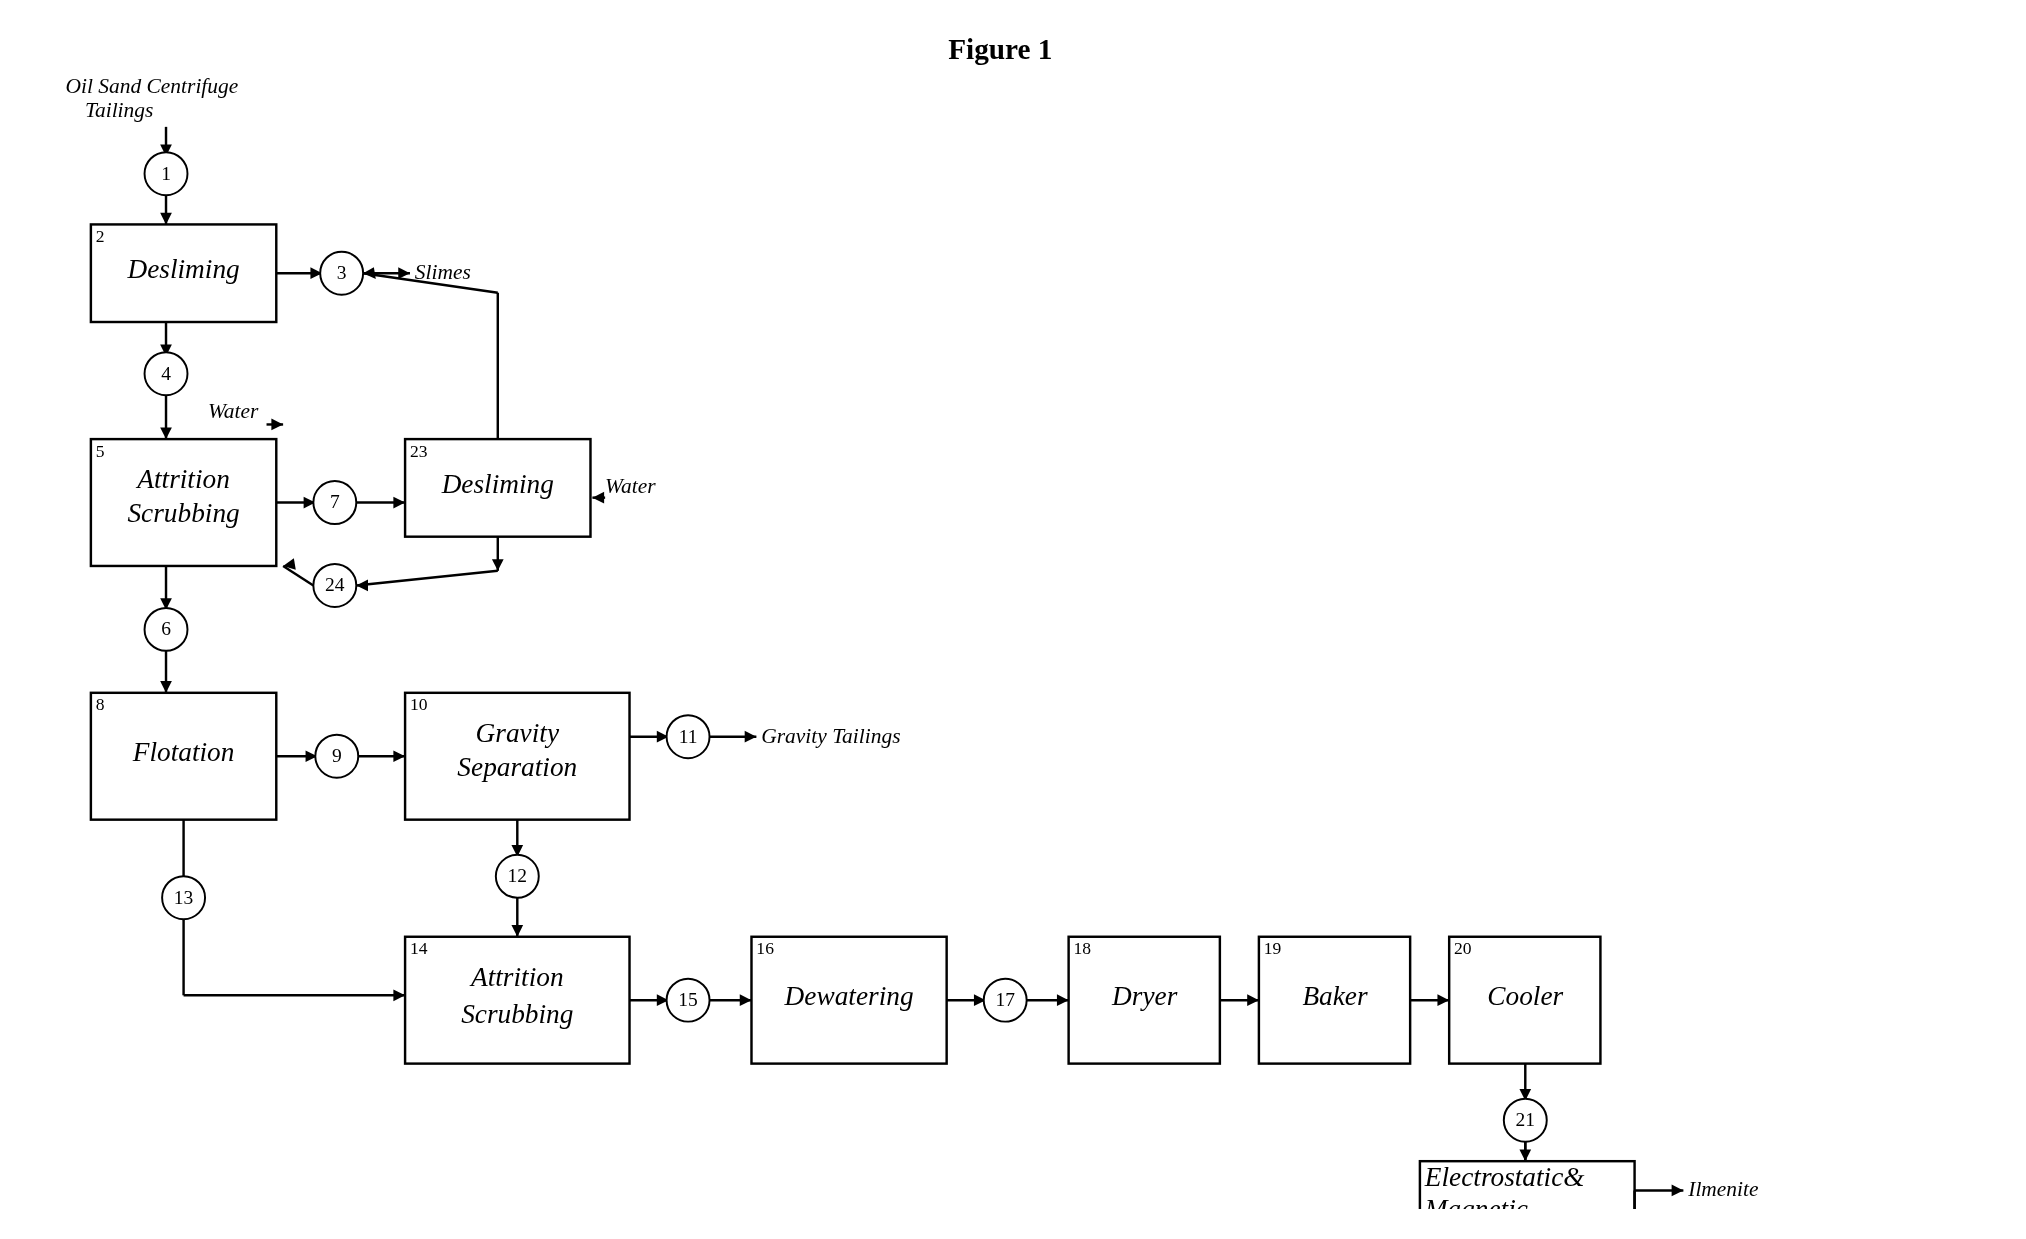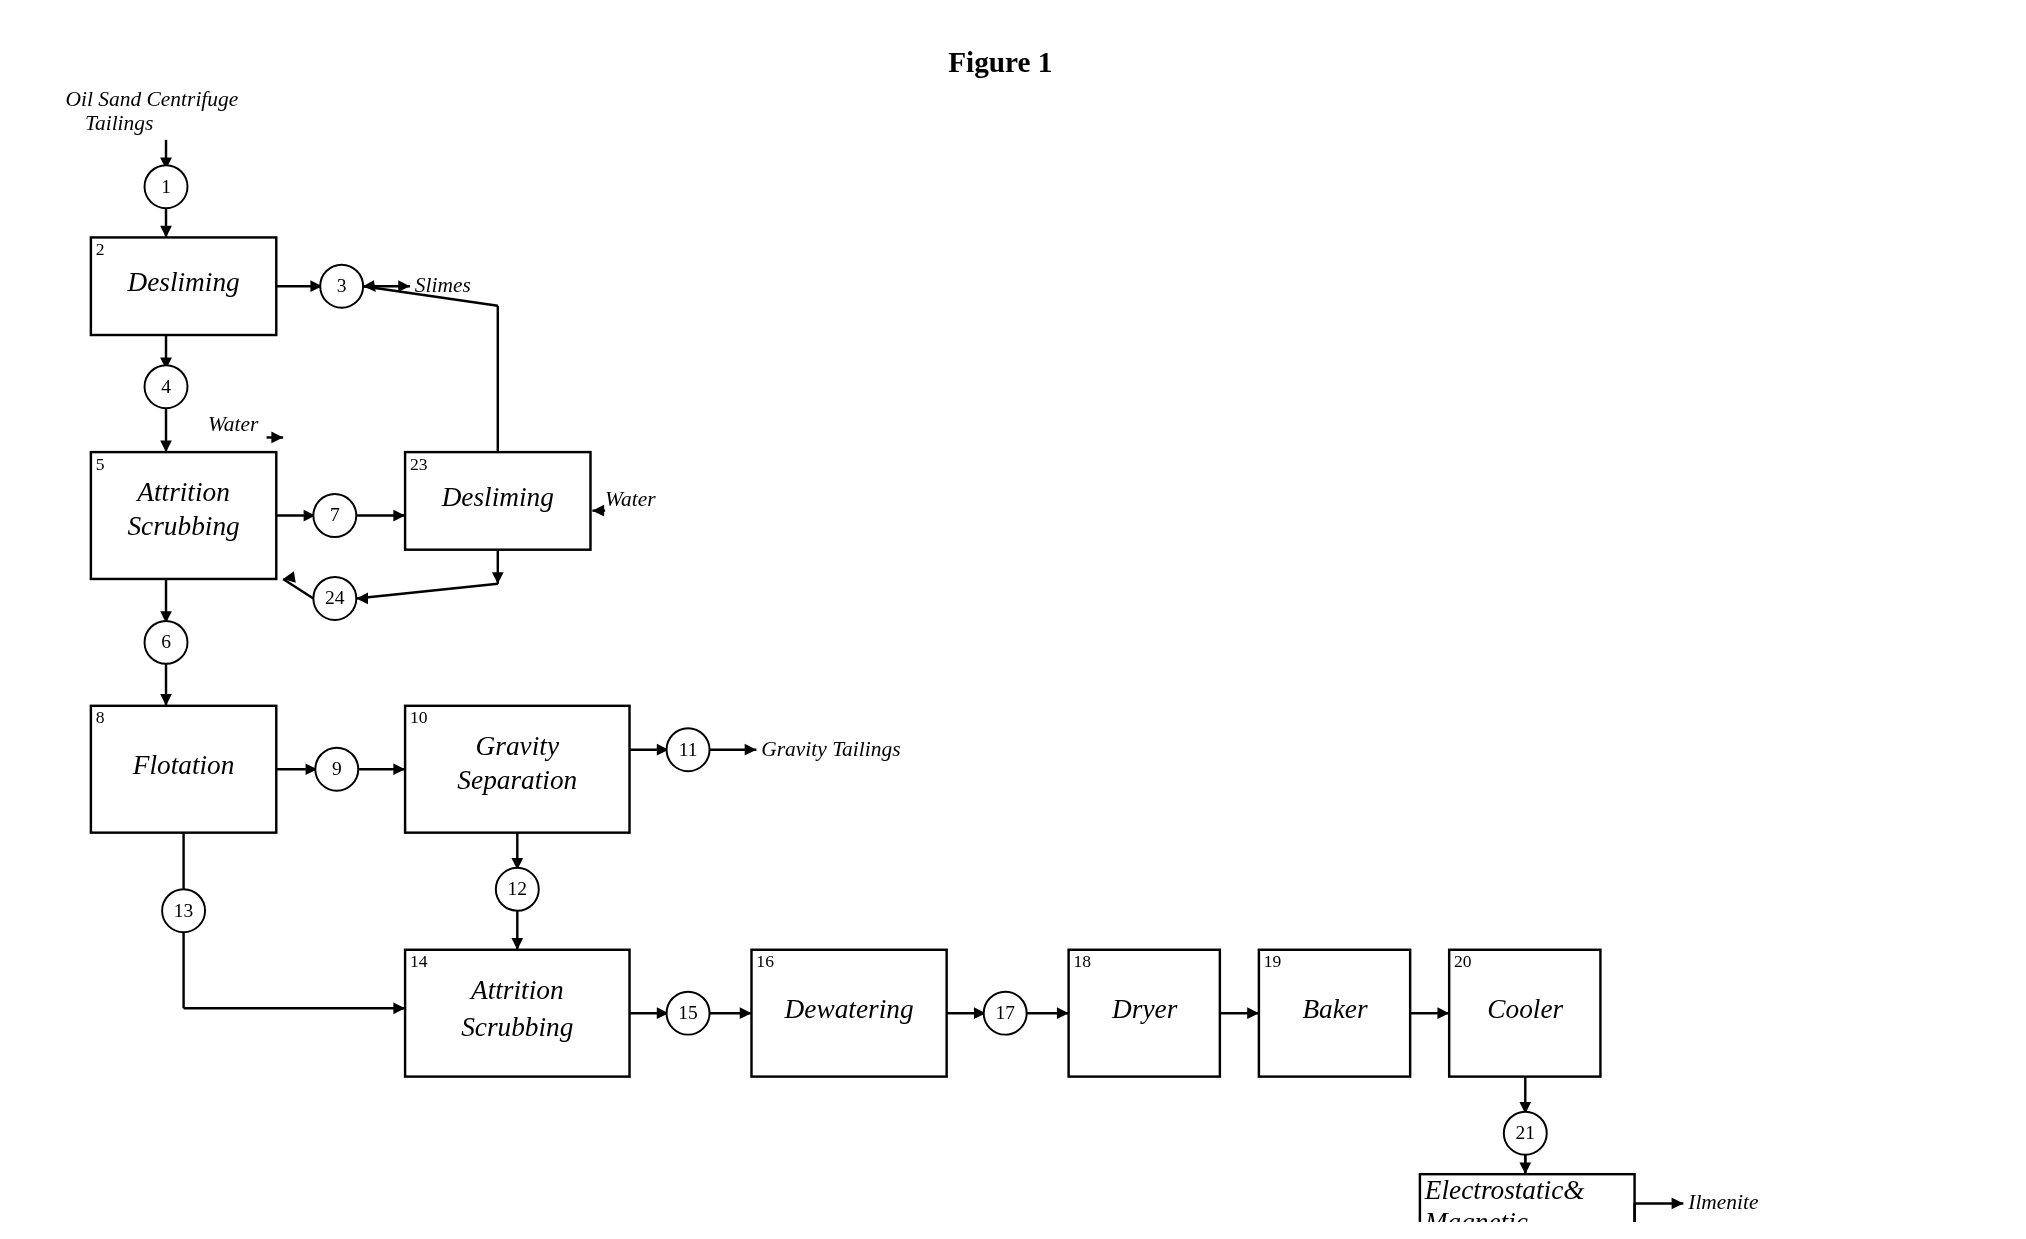--- a/index.html
+++ b/index.html
@@ -6,21 +6,21 @@
     body {
       background: #fff;
       font-family: 'Times New Roman', Times, serif;
       width: 2026px;
       height: 1239px;
       position: relative;
       overflow: hidden;
     }
     #diagram {
       position: absolute;
-      top: 13px; left: 0;
+      top: 0; left: 0;
       width: 2026px;
       height: 1209px;
       border-radius: 31px;
     }
     svg {
       width: 100%;
       height: 100%;
     }
     .process-box {
       fill: white;

